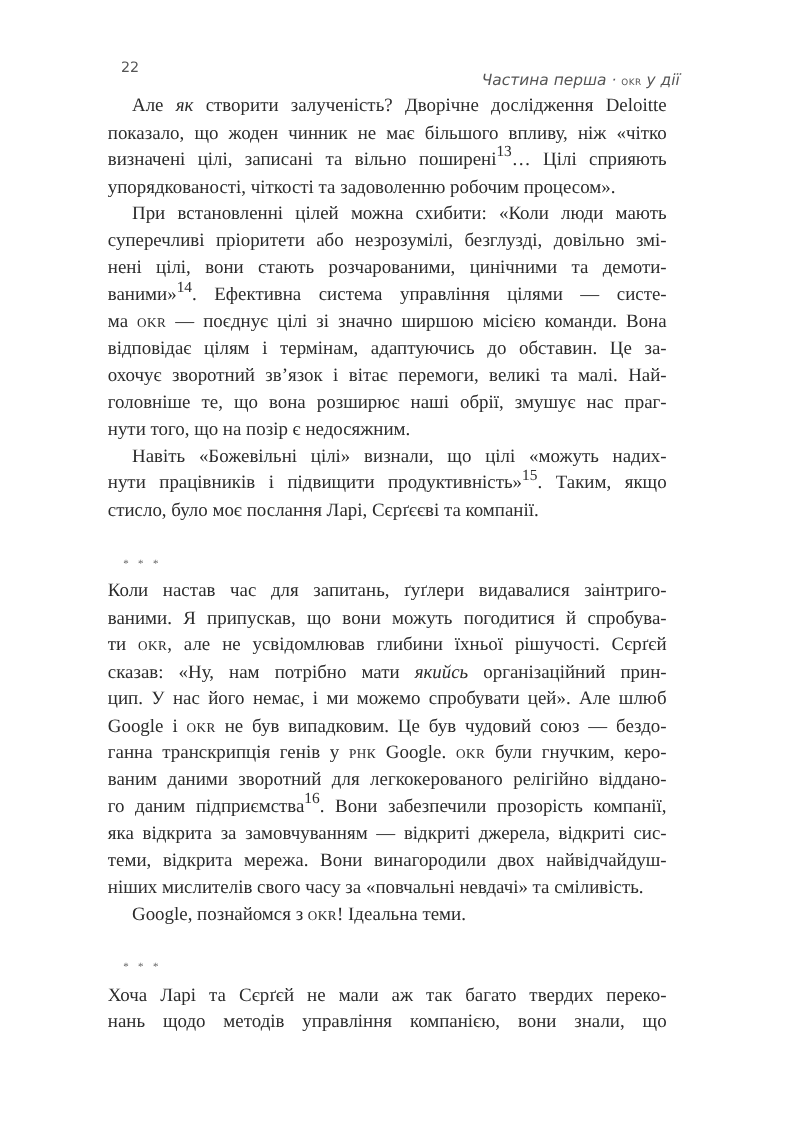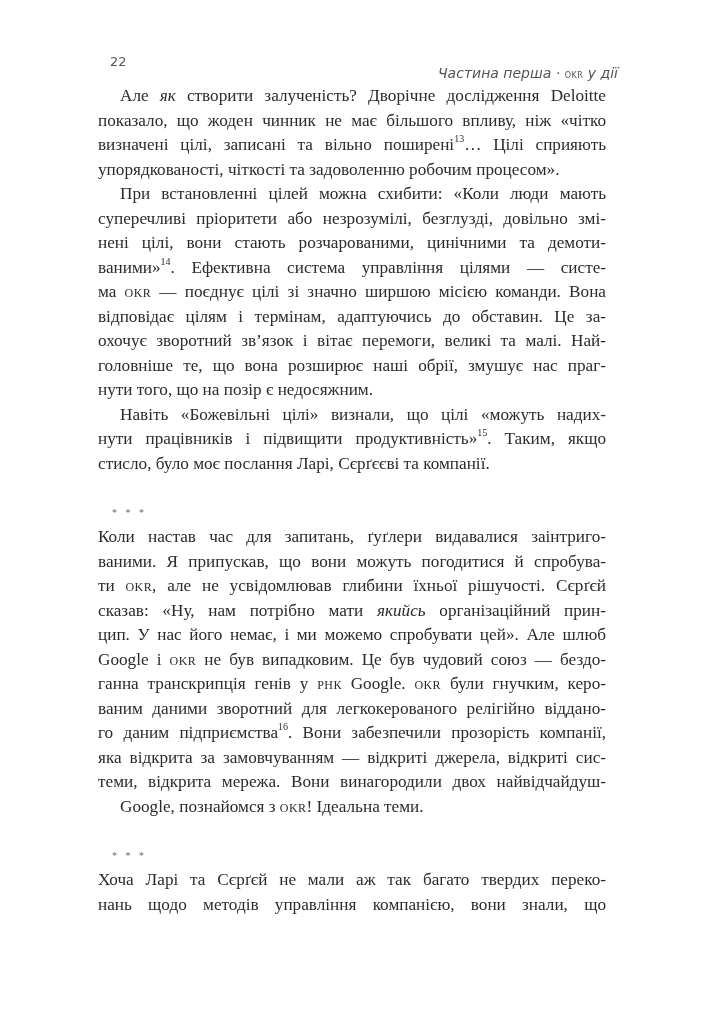--- a/index.html
+++ b/index.html
@@ -18,21 +18,21 @@
   .running-head .sc { font-style: normal; font-size: 11px; letter-spacing: 0.5px; }
   .body {
     position: absolute; top: 84px; left: 98px; width: 508px;
     font-size: 17.2px; line-height: 24.5px; text-align: justify;
   }
   .line { display: block; height: 24.5px; white-space: nowrap; text-align-last: justify; text-align: justify; }
   .line.last { text-align-last: left; font-family: Liberation Serif, serif; }
   .indent { padding-left: 22px; }
   .gap { height: 24.5px; display: block; }
   .stars { display: block; height: 24.5px; padding-left: 14px; font-size: 10px; color: #666; letter-spacing: 3px; line-height: 24.5px; }
-  sup { font-size: 10px; line-height: 0; vertical-align: 8px; }
+  sup { font-size: 14px; line-height: 0; vertical-align: 8px; }
   .sc { font-variant: small-caps; letter-spacing: 0.4px; }
   em { font-style: italic; }
 </style>
 </head>
 <body>
 
 <div class="page">
   <div class="header">
     <span class="page-num">22</span>
     <span class="running-head"><span>Частина перша · </span><span class="sc">okr</span><span> у дії</span></span>
@@ -72,20 +72,21 @@
       <span class="line">ваними. Я припускав, що вони можуть погодитися й спробува-</span>
       <span class="line"><span>ти </span><span class="sc">okr</span><span>, але не усвідомлював глибини їхньої рішучості. Сєрґєй</span></span>
       <span class="line"><span>сказав: «Ну, нам потрібно мати </span><em>якийсь</em><span> організаційний прин-</span></span>
       <span class="line">цип. У нас його немає, і ми можемо спробувати цей». Але шлюб</span>
       <span class="line"><span>Google і </span><span class="sc">okr</span><span> не був випадковим. Це був чудовий союз — бездо-</span></span>
       <span class="line"><span>ганна транскрипція генів у </span><span class="sc">рнк</span><span> Google. </span><span class="sc">okr</span><span> були гнучким, керо-</span></span>
       <span class="line">ваним даними зворотний для легкокерованого релігійно віддано-</span>
       <span class="line"><span>го даним підприємства</span><sup>16</sup><span>. Вони забезпечили прозорість компанії,</span></span>
       <span class="line">яка відкрита за замовчуванням — відкриті джерела, відкриті сис-</span>
       <span class="line">теми, відкрита мережа. Вони винагородили двох найвідчайдуш-</span>
+      <span class="line last">ніших мислителів свого часу за «повчальні невдачі» та сміливість.</span>
     </div>
 
     <div>
       <span class="line indent last"><span>Google, познайомся з </span><span class="sc">okr</span><span>! Ідеальна теми.</span></span>
     </div>
     <span class="gap"></span>
     <span class="stars">* * *</span>
 
     <div>
       <span class="line">Хоча Ларі та Сєрґєй не мали аж так багато твердих переко-</span>

